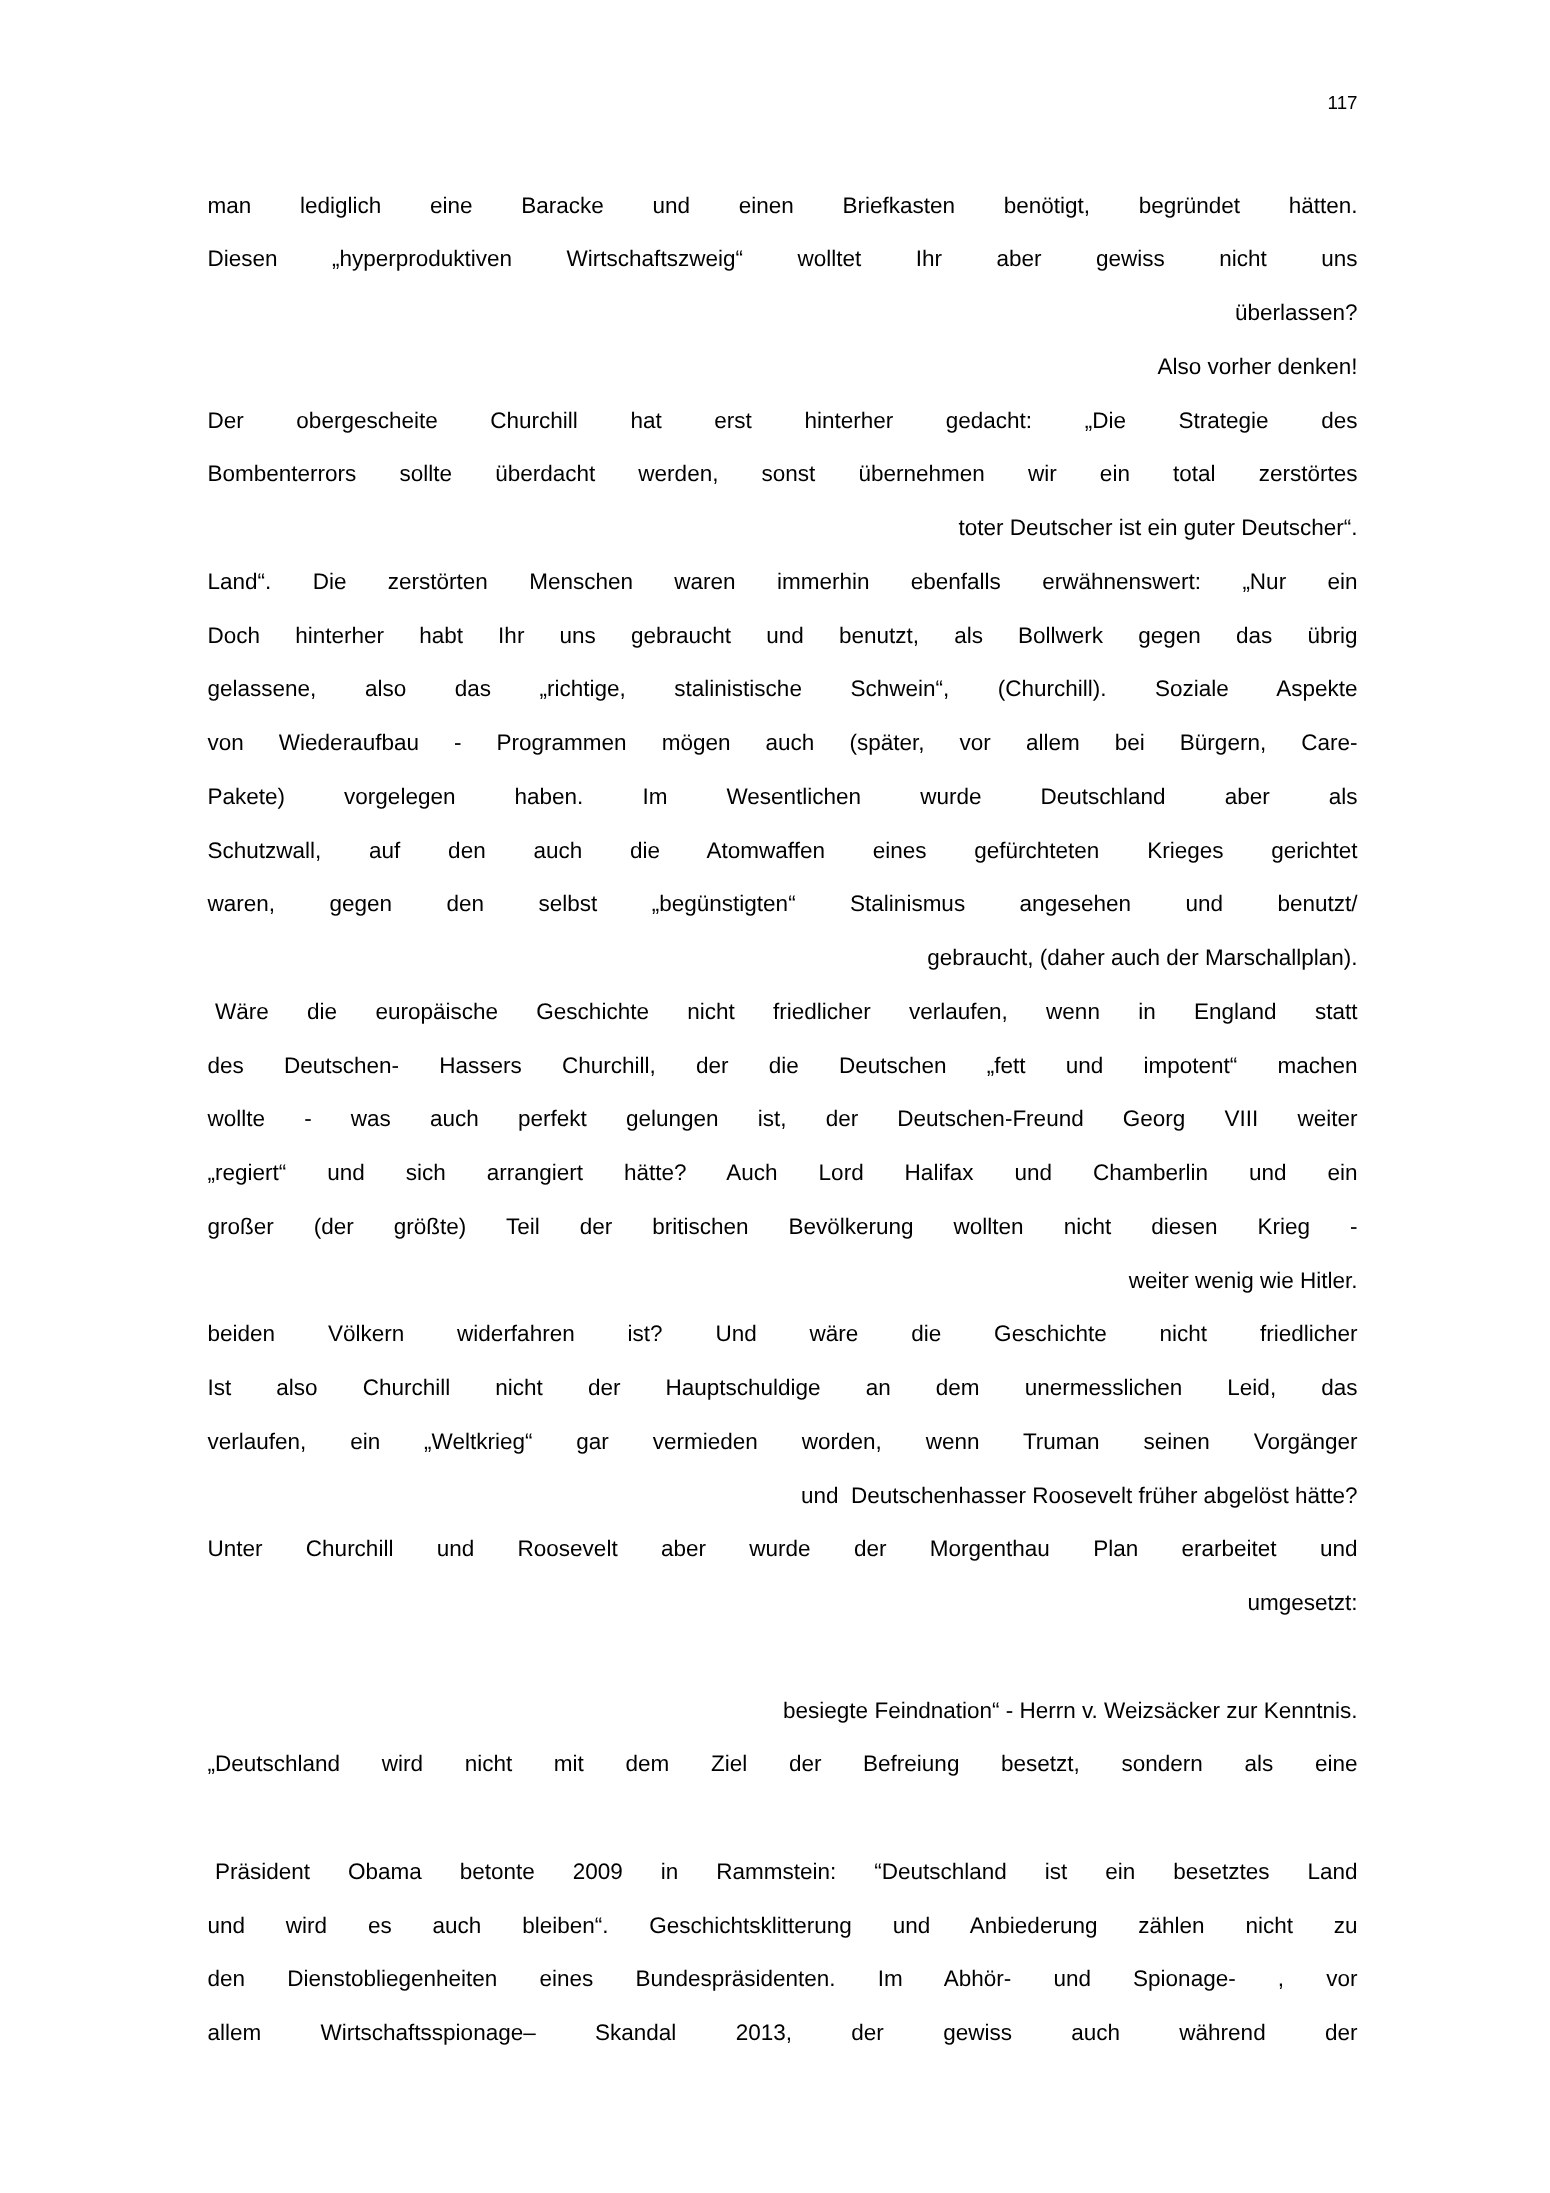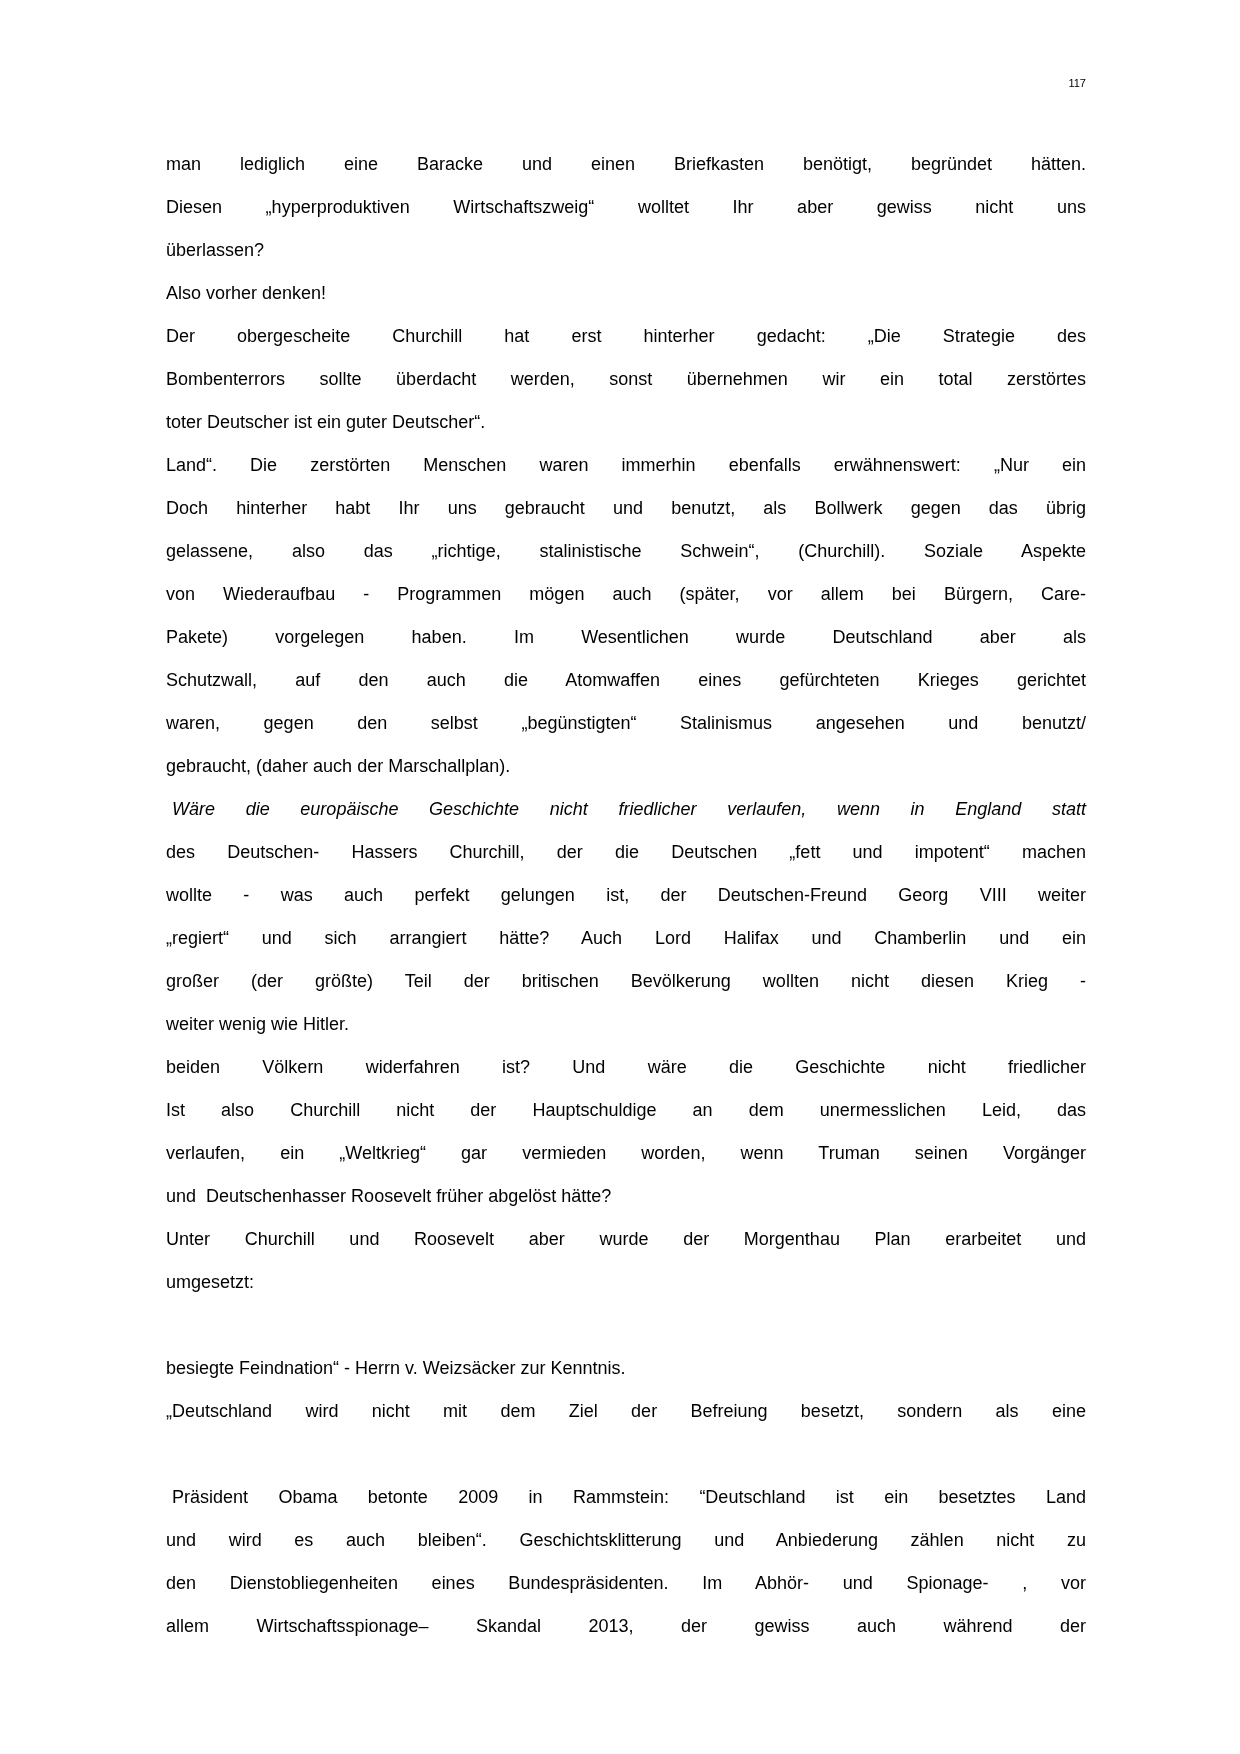--- a/index.html
+++ b/index.html
@@ -12,21 +12,21 @@
       height: 1754px;
       position: relative;
       overflow: hidden;
       font-family: "Liberation Sans", sans-serif;
       color: #000000;
     }
     .page-number {
       position: absolute;
       top: 74px;
       right: 154px;
-      font-size: 11px;
+      font-size: 15px;
       line-height: 18px;
       text-align: right;
     }
     .body-text {
       position: absolute;
       left: 166px;
       top: 150px;
       width: 920px;
     }
     .line {
@@ -36,21 +36,21 @@
       font-size: 18px;
       white-space: pre;
       overflow: visible;
     }
     .line.j {
       text-align: justify;
       text-align-last: justify;
       white-space: normal;
     }
     .line.l {
-      text-align: left;
+      text-align: right;
     }
     .line.blank {
       height: 43px;
     }
   </style>
 </head>
 <body>
 
 <div class="page-number">117</div>
 
@@ -63,21 +63,21 @@
   <div class="line j">Bombenterrors sollte überdacht werden, sonst übernehmen wir ein total zerstörtes</div>
   <div class="line l">toter Deutscher ist ein guter Deutscher“.</div>
   <div class="line j">Land“. Die zerstörten Menschen waren immerhin ebenfalls erwähnenswert: „Nur ein</div>
   <div class="line j">Doch hinterher habt Ihr uns gebraucht und benutzt, als Bollwerk gegen das übrig</div>
   <div class="line j">gelassene, also das „richtige, stalinistische Schwein“, (Churchill). Soziale Aspekte</div>
   <div class="line j">von Wiederaufbau - Programmen mögen auch (später, vor allem bei Bürgern, Care-</div>
   <div class="line j">Pakete) vorgelegen haben. Im Wesentlichen wurde Deutschland aber als</div>
   <div class="line j">Schutzwall, auf den auch die Atomwaffen eines gefürchteten Krieges gerichtet</div>
   <div class="line j">waren, gegen den selbst „begünstigten“ Stalinismus angesehen und benutzt/</div>
   <div class="line l">gebraucht, (daher auch der Marschallplan).</div>
-  <div class="line j" style="padding-left:6px;width:914px;font-style:italic;">Wäre die europäische Geschichte nicht friedlicher verlaufen, wenn in England statt</div>
+  <div class="line j" style="padding-left:6px;width:914px;">Wäre die europäische Geschichte nicht friedlicher verlaufen, wenn in England statt</div>
   <div class="line j">des Deutschen- Hassers Churchill, der die Deutschen „fett und impotent“ machen</div>
   <div class="line j">wollte - was auch perfekt gelungen ist,  der Deutschen-Freund Georg VIII weiter</div>
   <div class="line j">„regiert“ und sich arrangiert hätte?  Auch Lord Halifax und Chamberlin und ein</div>
   <div class="line j">großer (der größte) Teil der britischen Bevölkerung wollten nicht diesen Krieg -</div>
   <div class="line l">weiter wenig wie Hitler.</div>
   <div class="line j">beiden Völkern widerfahren ist?  Und wäre die Geschichte nicht friedlicher</div>
   <div class="line j">Ist also Churchill nicht der Hauptschuldige an dem unermesslichen Leid, das</div>
   <div class="line j">verlaufen, ein „Weltkrieg“ gar vermieden worden, wenn Truman seinen Vorgänger</div>
   <div class="line l">und  Deutschenhasser Roosevelt früher abgelöst hätte?</div>
   <div class="line j">Unter Churchill und Roosevelt aber wurde der Morgenthau Plan erarbeitet und</div>

